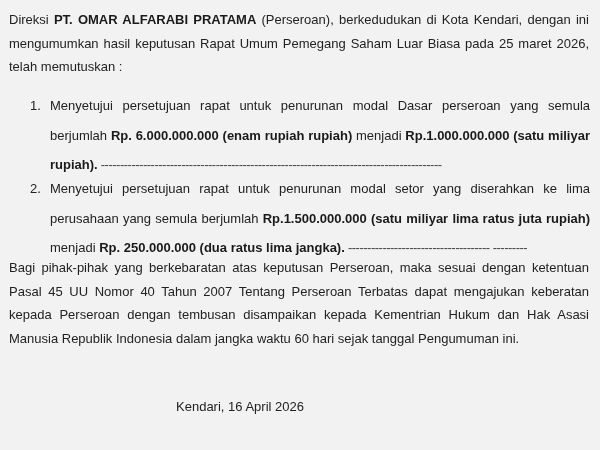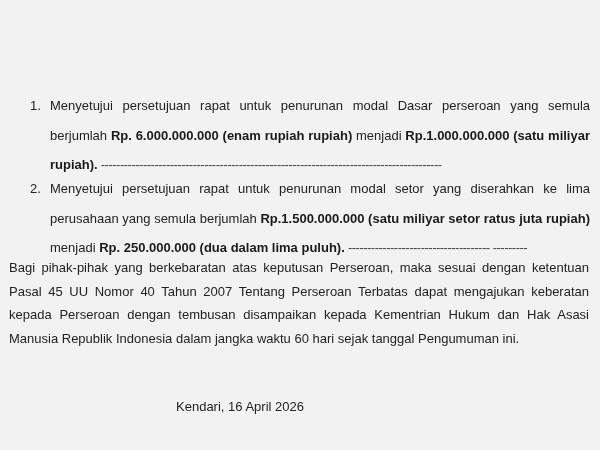--- a/index.html
+++ b/index.html
@@ -63,30 +63,31 @@
     text-align: center;
   }
   b { font-weight: bold; color: #1a1a1a; }
   .dash { letter-spacing: -0.5px; color: #444; }
 </style>
 </head>
 <body>
 
 <div class="page">
 
+  <p class="para intro"><span>Direksi </span><b>PT. OMAR ALFARABI PRATAMA</b><span> (Perseroan), berkedudukan di Kota Kendari, dengan ini mengumumkan hasil keputusan Rapat Umum Pemegang Saham Luar Biasa pada 25 maret 2026, telah memutuskan :</span></p>
 
   <div class="list item-1">
     <div class="list-item">
       <span class="num">1.</span><span>Menyetujui persetujuan rapat untuk penurunan modal Dasar perseroan yang semula berjumlah </span><b>Rp. 6.000.000.000 (enam rupiah rupiah)</b><span> menjadi </span><b>Rp.1.000.000.000 (satu miliyar rupiah).</b><span class="dash"> -----------------------------------------------------------------------------------------</span>
     </div>
   </div>
 
   <div class="list item-2">
     <div class="list-item">
-      <span class="num">2.</span><span>Menyetujui persetujuan rapat untuk penurunan modal setor yang diserahkan ke lima perusahaan yang semula berjumlah </span><b>Rp.1.500.000.000 (satu miliyar setor ratus juta rupiah)</b><span> menjadi </span><b>Rp. 250.000.000 (dua dalam lima puluh).</b><span class="dash"> ------------------------------------- ---------</span>
+      <span class="num">2.</span><span>Menyetujui persetujuan rapat untuk penurunan modal setor yang diserahkan ke lima perusahaan yang semula berjumlah </span><b>Rp.1.500.000.000 (satu miliyar lima ratus juta rupiah)</b><span> menjadi </span><b>Rp. 250.000.000 (dua ratus lima jangka).</b><span class="dash"> ------------------------------------- ---------</span>
     </div>
   </div>
 
   <p class="para closing">Bagi pihak-pihak yang berkebaratan atas keputusan Perseroan, maka sesuai dengan ketentuan Pasal 45 UU Nomor 40 Tahun 2007 Tentang Perseroan Terbatas dapat mengajukan keberatan kepada Perseroan dengan tembusan disampaikan kepada Kementrian Hukum dan Hak Asasi Manusia Republik Indonesia dalam jangka waktu 60 hari sejak tanggal Pengumuman ini.</p>
 
   <div class="date">Kendari, 16 April 2026</div>
 
 </div>
 
 </body></html>

